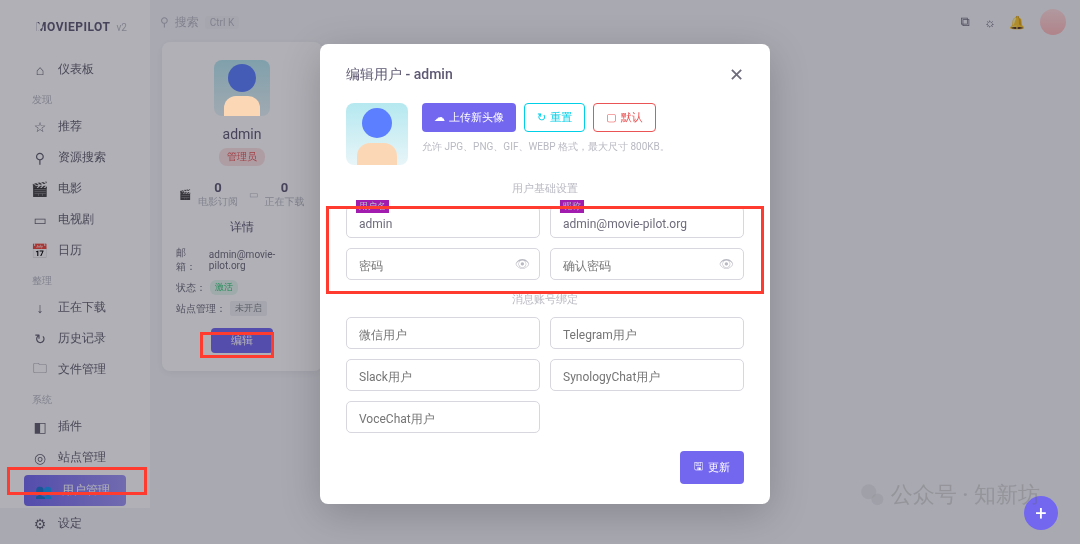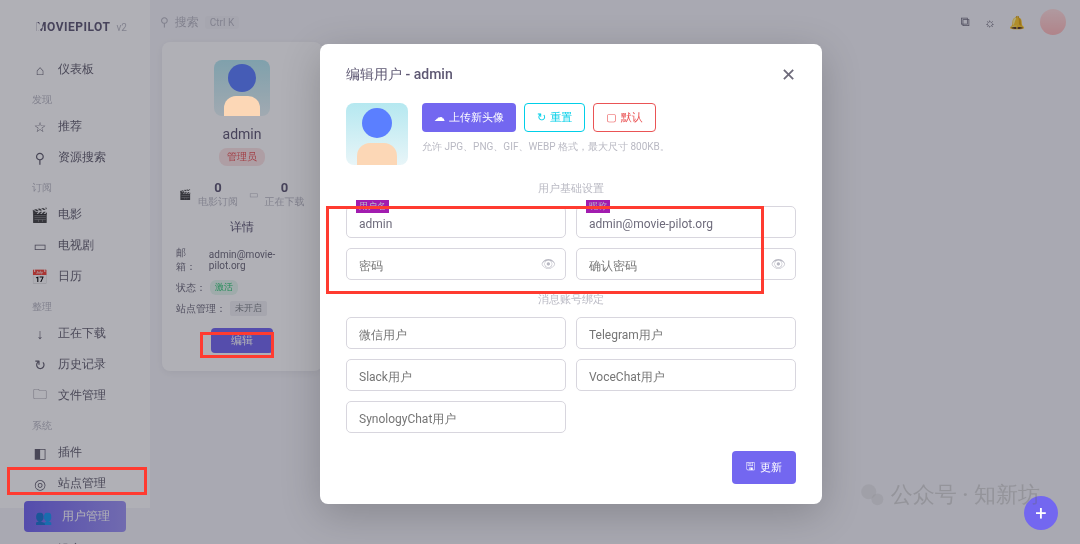--- a/index.html
+++ b/index.html
@@ -29,21 +29,21 @@
 .stat{display:flex;align-items:center;gap:6px}
 .stat b{font-size:13px;color:#5e5873;display:block}
 .card h4{font-size:12px;color:#5e5873;font-weight:500;margin-bottom:10px}
 .detail-row{font-size:10px;text-align:left;margin:6px 2px;display:flex;gap:4px;align-items:center}
 .detail-row span:first-child{color:#6e6b7b}
 .tag-g{background:#e5f8ee;color:#28c76f;font-size:9px;padding:1px 5px;border-radius:6px}
 .tag-gr{background:#f0f0f3;color:#82868b;font-size:9px;padding:1px 5px;border-radius:2px}
 .btn-edit{background:#7367f0;color:#fff;border:none;padding:5px 20px;border-radius:4px;font-size:11px;margin-top:6px;cursor:pointer}
 .hl{position:absolute;border:3px solid #ff3b30;pointer-events:none;z-index:5}
 .overlay{position:absolute;inset:0;background:rgba(30,30,45,.35)}
-.modal{position:absolute;left:320px;top:44px;width:502px;background:#fff;border-radius:8px;box-shadow:0 10px 40px rgba(0,0,0,.2);padding:20px 26px}
+.modal{position:absolute;left:320px;top:44px;width:450px;background:#fff;border-radius:8px;box-shadow:0 10px 40px rgba(0,0,0,.2);padding:20px 26px}
 .modal-head{display:flex;justify-content:space-between;align-items:center;margin-bottom:18px}
 .modal-head h3{font-size:14px;color:#5e5873;font-weight:500}
 .close{font-size:18px;color:#6e6b7b;cursor:pointer}
 .upload-row{display:flex;gap:14px;align-items:flex-start;margin-bottom:16px}
 .up-av{width:62px;height:62px;border-radius:8px;background:linear-gradient(#b5e8f0,#e8f5f8);position:relative;overflow:hidden;flex-shrink:0}
 .up-av::after{content:"";position:absolute;left:16px;top:5px;width:30px;height:30px;border-radius:50%;background:#5b7fff}
 .up-av::before{content:"";position:absolute;left:11px;bottom:-4px;width:40px;height:26px;border-radius:13px 13px 0 0;background:#fcd7b6;z-index:1}
 .btn-row{display:flex;gap:8px;margin-bottom:8px}
 .btn{border:none;padding:6px 12px;border-radius:4px;font-size:11px;cursor:pointer;display:inline-flex;align-items:center;gap:4px}
 .btn-purple{background:#7367f0;color:#fff}
@@ -77,21 +77,20 @@
     </div>
   <div class="nav-section">发现</div>
   <div class="nav-item">
       <span class="nav-icon">☆</span>
       <span>推荐</span>
     </div>
   <div class="nav-item">
       <span class="nav-icon">⚲</span>
       <span>资源搜索</span>
     </div>
-  <div class="nav-section">订阅</div>
   <div class="nav-item">
       <span class="nav-icon">🎬</span>
       <span>电影</span>
     </div>
   <div class="nav-item">
       <span class="nav-icon">▭</span>
       <span>电视剧</span>
     </div>
   <div class="nav-item">
       <span class="nav-icon">📅</span>
@@ -205,22 +204,22 @@
     <div class="field"><span class="fl">用户名</span><input value="admin" style=""></div>
     <div class="field"><span class="fl">昵称</span><input value="admin@movie-pilot.org" style=""></div>
     <div class="field"><input placeholder="密码" style=""><span class="eye">👁</span></div>
     <div class="field"><input placeholder="确认密码" style=""><span class="eye">👁</span></div>
   </div>
   <div class="sect-title">消息账号绑定</div>
   <div class="form-grid">
     <div class="field"><input placeholder="微信用户" style=""></div>
     <div class="field"><input placeholder="Telegram用户" style=""></div>
     <div class="field"><input placeholder="Slack用户" style=""></div>
+    <div class="field"><input placeholder="SynologyChat用户" style=""></div>
     <div class="field"><input placeholder="VoceChat用户" style=""></div>
-    <div class="field"><input placeholder="SynologyChat用户" style=""></div>
   </div>
   <button class="btn-update">
       <span>🖫</span>
       <span>更新</span>
     </button>
   <div style="clear:both"></div>
 </div>
 
 <div class="hl" style="left:7px;top:467px;width:140px;height:28px"></div>
 <div class="hl" style="left:200px;top:332px;width:74px;height:26px"></div>

